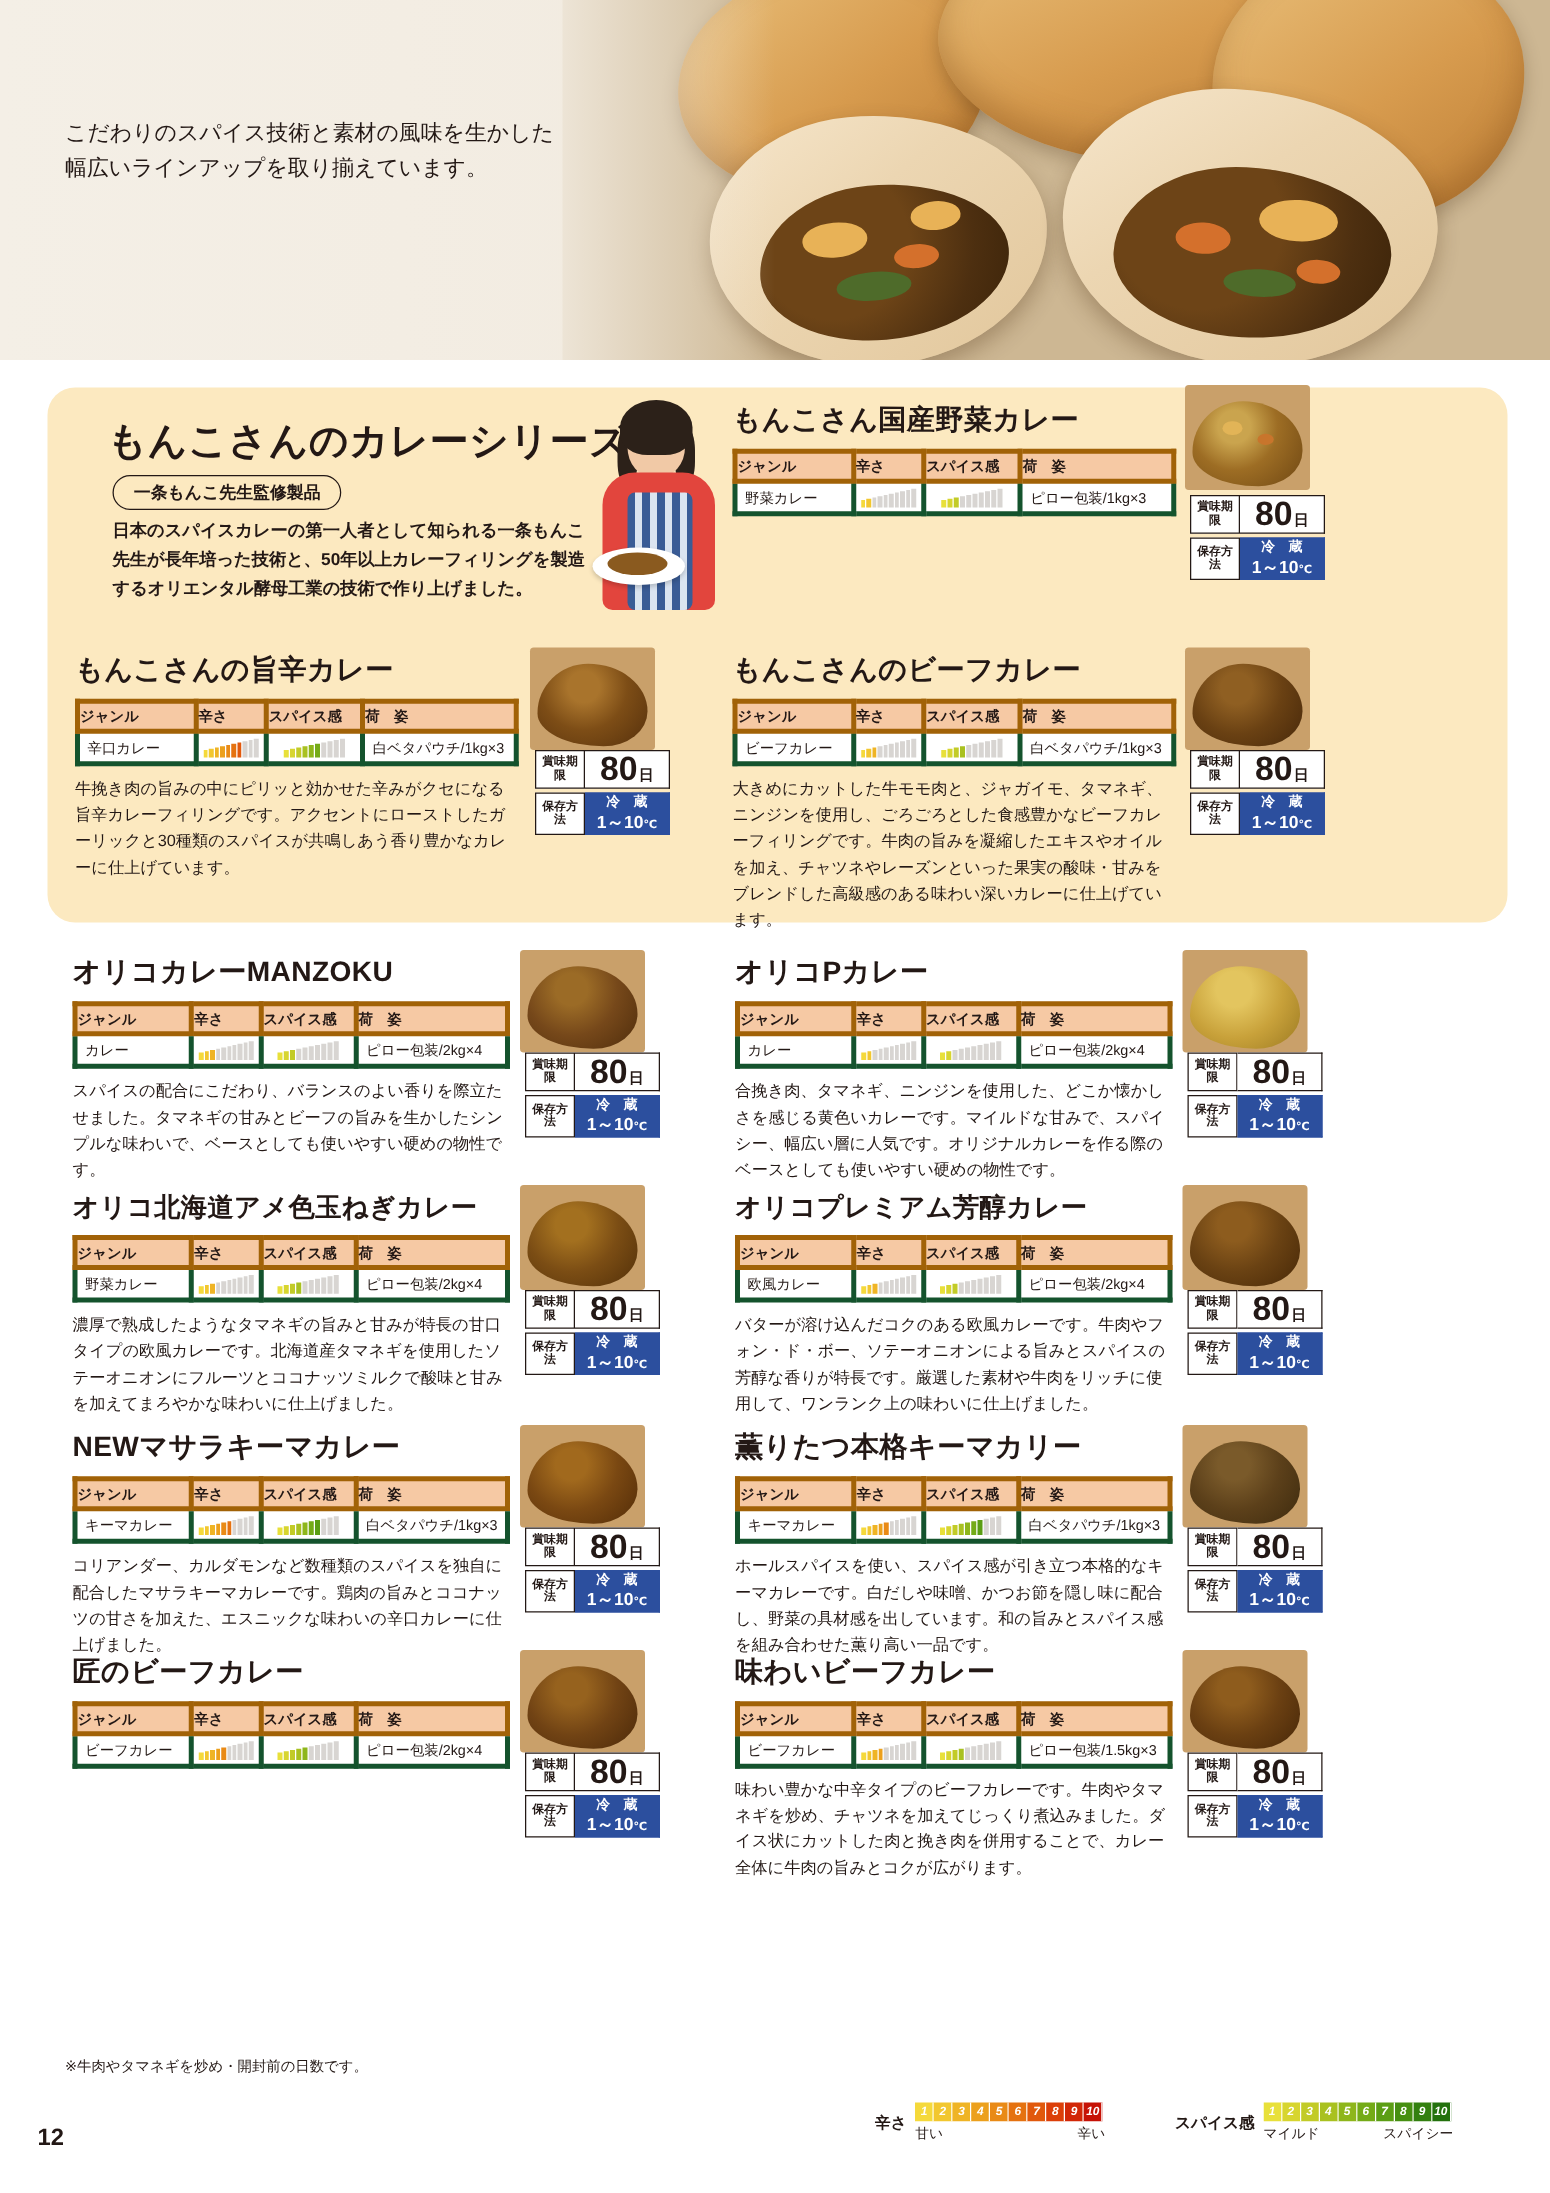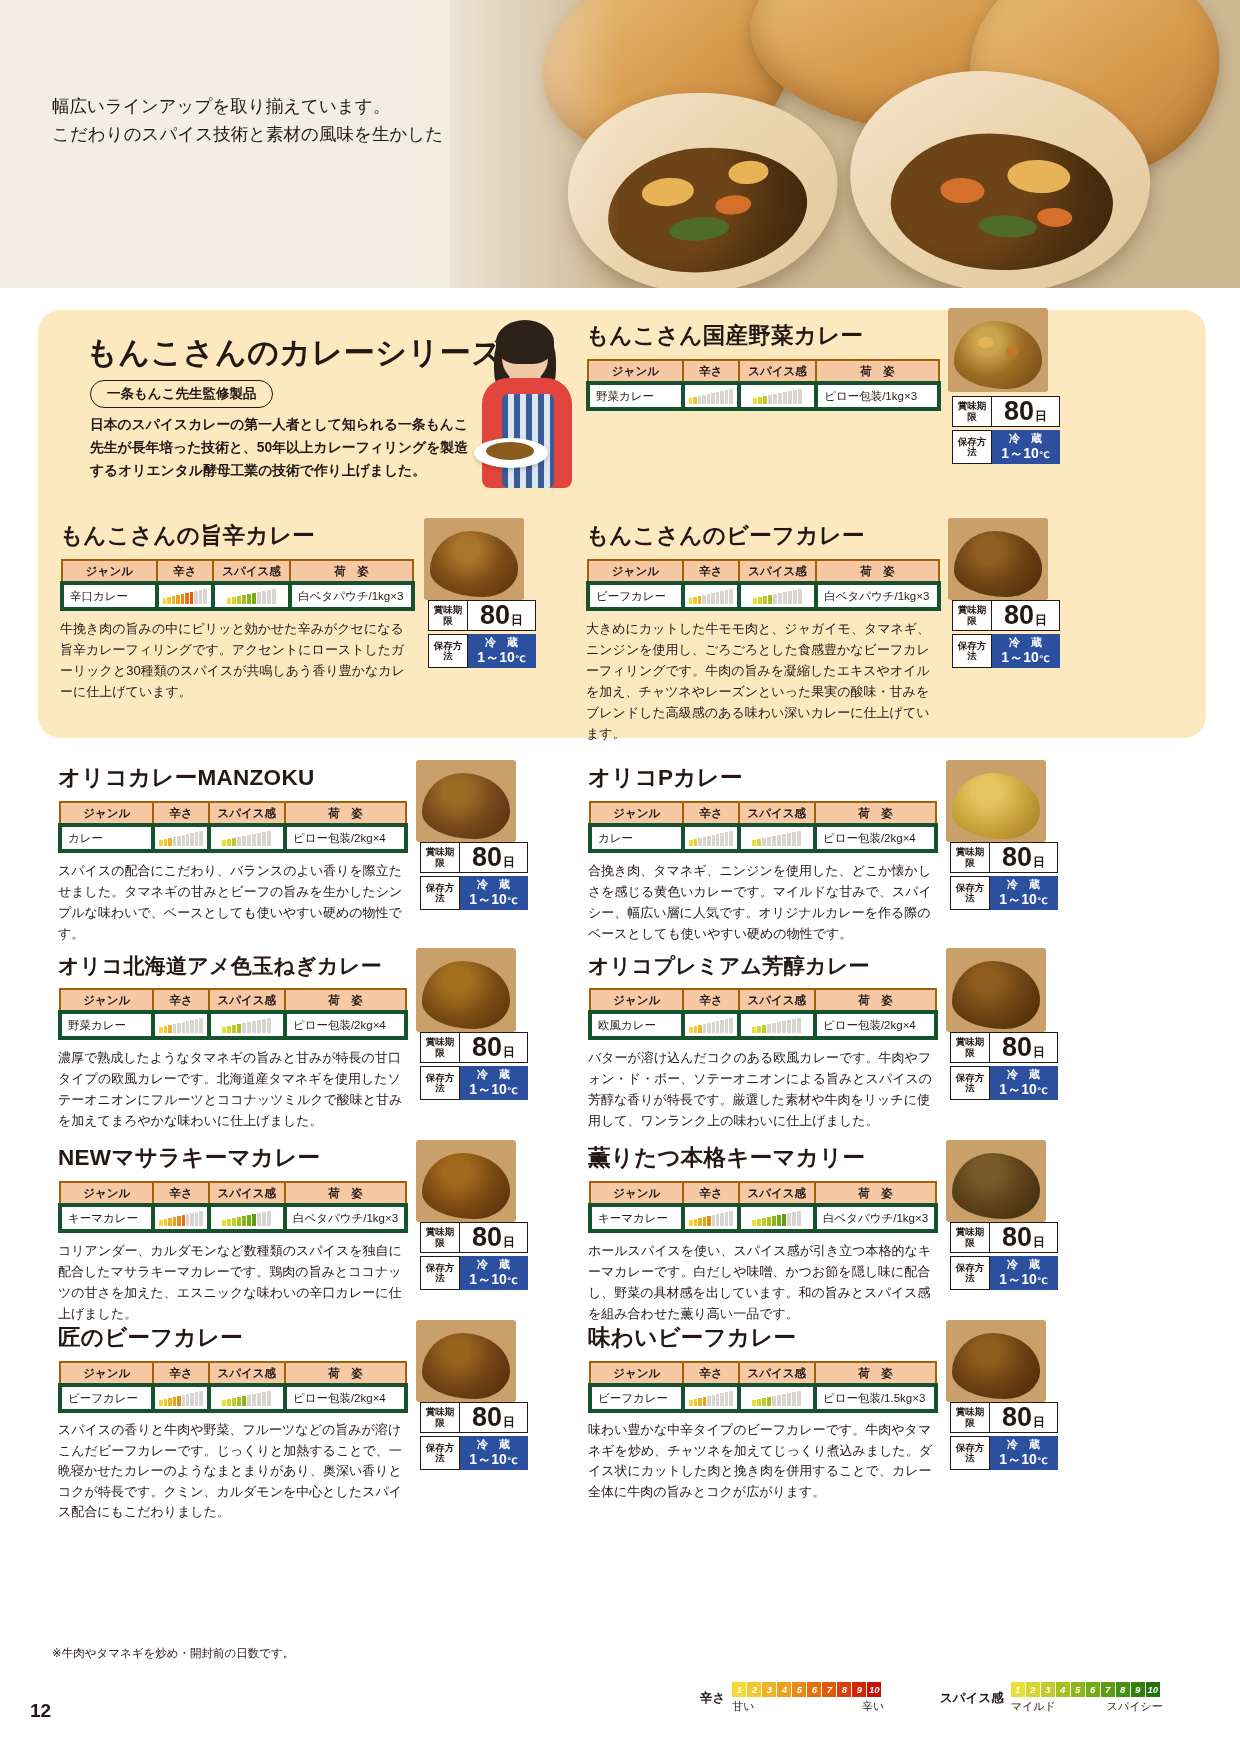--- a/index.html
+++ b/index.html
@@ -111,22 +111,22 @@
 
   
   .card { position: absolute; }
   .card h3 {
     font-size: 22.5px; font-weight: 700; color: #231815; letter-spacing: .3px;
     margin-bottom: 8px; white-space: nowrap;
   }
   .card h3.small { font-size: 21px; }
   .spec { width: 100%; border-collapse: collapse; table-layout: fixed; }
   .spec th {
-    background: #f6c9a4; border: 2px solid #a16207; color: #231815;
-    font-size: 11.5px; font-weight: 700; padding: 2.5px 0; text-align: center;
+    background: #f6c9a4; border: 4px solid #a16207; color: #231815;
+    font-size: 11.5px; font-weight: 700; padding: 2.5px 0; text-align: left;
   }
   .spec td {
     border: 4px solid #14532d; font-size: 11.5px; padding: 3px 4px;
     text-align: center; background: #fff; color: #231815; height: 24px;
   }
   .spec td.genre { text-align: left; padding-left: 6px; white-space: nowrap; font-size: 11.5px; }
   .spec td.pack { text-align: left; padding-left: 6px; white-space: nowrap; font-size: 11.5px; }
   .meter { display: flex; gap: 1px; justify-content: center; align-items: flex-end; height: 16px; }
   .meter i { display: block; width: 4px; background: #d8d5d2; }
   .desc { font-size: 13px; line-height: 1.62; color: #231815; margin-top: 7px; }
@@ -208,22 +208,22 @@
         <div class="filling">
           <div class="veg v-y" style="left:52%;top:18%;width:28%;height:24%"></div>
           <div class="veg v-o" style="left:22%;top:34%;width:20%;height:18%"></div>
           <div class="veg v-g" style="left:40%;top:60%;width:26%;height:16%"></div>
           <div class="veg v-o" style="left:66%;top:52%;width:16%;height:14%"></div>
         </div>
       </div>
     </div>
     <div class="hero-grad"></div>
     <div class="hero-lead">
+      <div>こだわりのスパイス技術と素材の風味を生かした</div>
       <div>幅広いラインアップを取り揃えています。</div>
-      <div>こだわりのスパイス技術と素材の風味を生かした</div>
     </div>
   </div>
 
   <div class="monko">
     <div class="monko-title">もんこさんのカレーシリーズ</div>
     <div class="monko-badge">一条もんこ先生監修製品</div>
     <div class="monko-desc">日本のスパイスカレーの第一人者として知られる一条もんこ先生が長年培った技術と、50年以上カレーフィリングを製造するオリエンタル酵母工業の技術で作り上げました。</div>
     <div class="monko-person">
       <div class="mp-hair2"></div>
         <div class="mp-hair3"></div>
@@ -868,21 +868,20 @@
                 <i style="height: 12px; background: rgb(216, 213, 210);"></i>
                 <i style="height: 13px; background: rgb(216, 213, 210);"></i>
                 <i style="height: 14px; background: rgb(216, 213, 210);"></i>
                 <i style="height: 15px; background: rgb(216, 213, 210);"></i>
               </div>
             </td>
         <td class="pack">ピロー包装/2kg×4</td>
       </tr>
     </tbody>
       </table>
-    <div class="desc tight">スパイスの香りと牛肉や野菜、フルーツなどの旨みが溶けこんだビーフカレーです。じっくりと加熱することで、一晩寝かせたカレーのようなまとまりがあり、奥深い香りとコクが特長です。クミン、カルダモンを中心としたスパイス配合にもこだわりました。</div>
   </div>
   <div class="photo" style="left:416px; top:1320px; width:100px; height:82px;">
     <div class="mound" style="background:radial-gradient(circle at 40% 28%, #96621e 0 18%, #714314 52%, #4b2909 100%)"></div>
   </div>
   <div class="badges" style="left:420px; top:1402px;">
     <div class="badge-row">
       <div class="badge-label">賞味期限</div>
       <div class="badge-days">
         <span class="num">80</span>
         <span class="unit">日</span>

